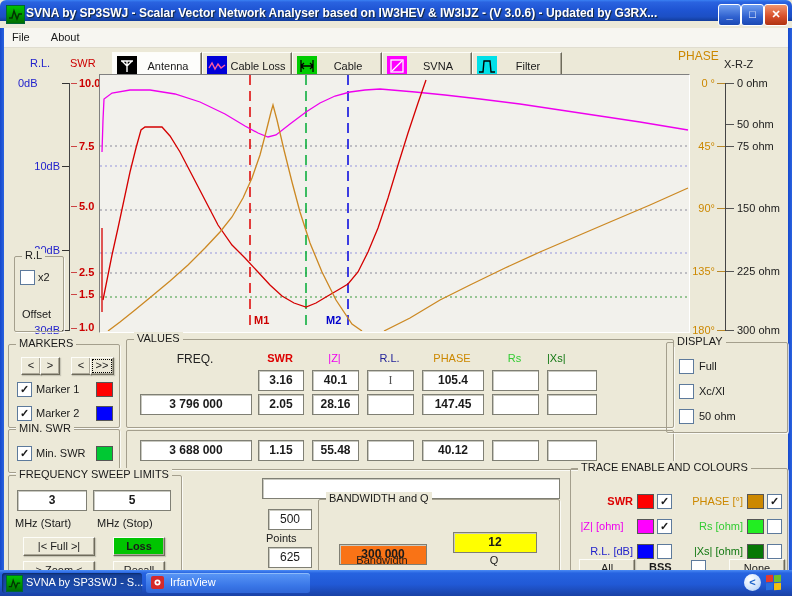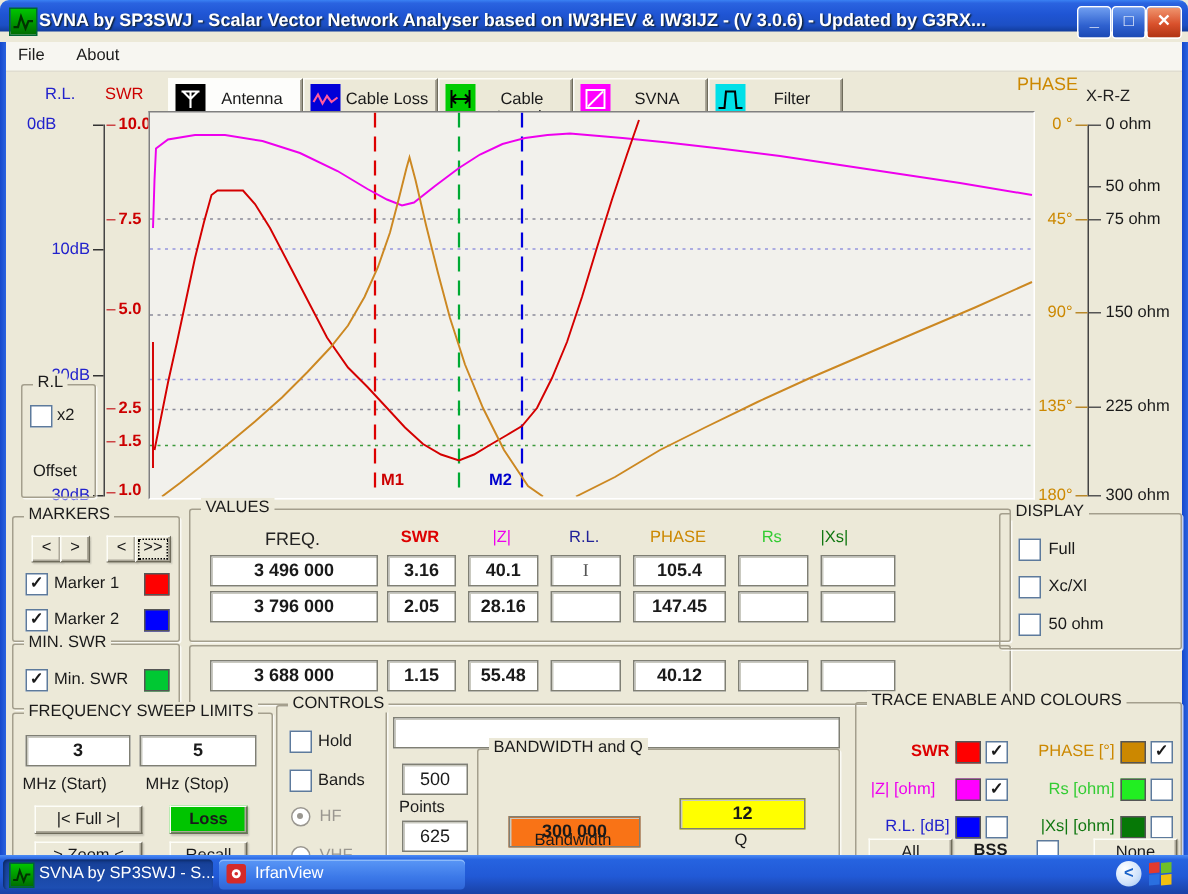--- a/index.html
+++ b/index.html
@@ -236,21 +236,20 @@
     <span class="legend">VALUES</span>
   </div>
   <div class="lbl" style="left: 140px; top: 352px; width: 110px; text-align: center; font-size: 12px; color: rgb(34, 34, 34);">FREQ.</div>
   <div class="lbl bold" style="left: 258px; top: 352px; width: 44px; text-align: center; color: rgb(221, 0, 0);">SWR</div>
   <div class="lbl" style="left: 312px; top: 352px; width: 45px; text-align: center; color: rgb(238, 0, 238);">|Z|</div>
   <div class="lbl" style="left: 367px; top: 352px; width: 45px; text-align: center; color: rgb(34, 34, 153);">R.L.</div>
   <div class="lbl" style="left: 422px; top: 352px; width: 60px; text-align: center; color: rgb(204, 136, 0);">PHASE</div>
   <div class="lbl" style="left: 492px; top: 352px; width: 45px; text-align: center; color: rgb(51, 204, 51);">Rs</div>
   <div class="lbl" style="left: 547px; top: 352px; width: 48px; text-align: left; color: rgb(17, 119, 17);">|Xs|</div>
 
-  <div class="field" style="left:140px;top:370px;width:110px">3 496 000</div>
   <div class="field" style="left:258px;top:370px;width:44px">3.16</div>
   <div class="field" style="left:312px;top:370px;width:45px">40.1</div>
   <div class="field" style="left:367px;top:370px;width:45px;color:#555;font-family:'Liberation Serif',serif;font-weight:normal"><span>I</span></div>
   <div class="field" style="left:422px;top:370px;width:60px">105.4</div>
   <div class="field" style="left:492px;top:370px;width:45px"></div>
   <div class="field" style="left:547px;top:370px;width:48px"></div>
 
   <div class="field" style="left:140px;top:394px;width:110px">3 796 000</div>
   <div class="field" style="left:258px;top:394px;width:44px">2.05</div>
   <div class="field" style="left:312px;top:394px;width:45px">28.16</div>
@@ -283,33 +282,20 @@
     <div class="field" style="left:8px;top:14px;width:68px">3</div>
     <div class="field" style="left:84px;top:14px;width:76px">5</div>
     <span class="lbl" style="left:6px;top:41px">MHz  (Start)</span>
     <span class="lbl" style="left:88px;top:41px">MHz  (Stop)</span>
     <span class="btn" style="left:14px;top:61px;width:70px;height:17px;line-height:16px">|&lt; Full &gt;|</span>
     <span class="btn bold" style="left: 104px; top: 61px; width: 50px; height: 17px; line-height: 16px; background: rgb(0, 196, 0);">Loss</span>
     <span class="btn" style="left:14px;top:85px;width:70px;height:17px;line-height:16px">&gt; Zoom &lt;</span>
     <span class="btn" style="left:104px;top:85px;width:50px;height:17px;line-height:16px">Recall</span>
   </div>
 
-  <div class="gbox" style="left:184px;top:470px;width:72px;height:105px">
-    <span class="legend">CONTROLS</span>
-    <span class="chk" style="left:8px;top:16px"></span>
-    <span class="lbl" style="left:27px;top:17px">Hold</span>
-    <span class="chk" style="left:8px;top:42px"></span>
-    <span class="lbl" style="left:27px;top:43px">Bands</span>
-    <span class="radio" style="left:9px;top:67px">
-        <span class="dot"></span>
-      </span>
-    <span class="lbl" style="left:28px;top:67px;color:#9a9790">HF</span>
-    <span class="radio" style="left:9px;top:93px"></span>
-    <span class="lbl" style="left:28px;top:93px;color:#9a9790">VHF</span>
-  </div>
 
   <div class="field" style="left:262px;top:478px;width:296px;text-align:left"></div>
   <div class="field" style="left:268px;top:509px;width:42px;font-weight:normal">500</div>
   <div class="lbl" style="left:266px;top:532px">Points</div>
   <div class="field" style="left:268px;top:547px;width:42px;font-weight:normal">625</div>
 
   <div class="gbox" style="left:318px;top:499px;width:240px;height:75px">
     <span class="legend">BANDWIDTH and Q</span>
     <div class="field" style="left: 20px; top: 44px; width: 86px; background: #f97316;">300 000</div>
     <span class="lbl" style="left:20px;top:54px;width:86px;text-align:center">Bandwidth</span>

